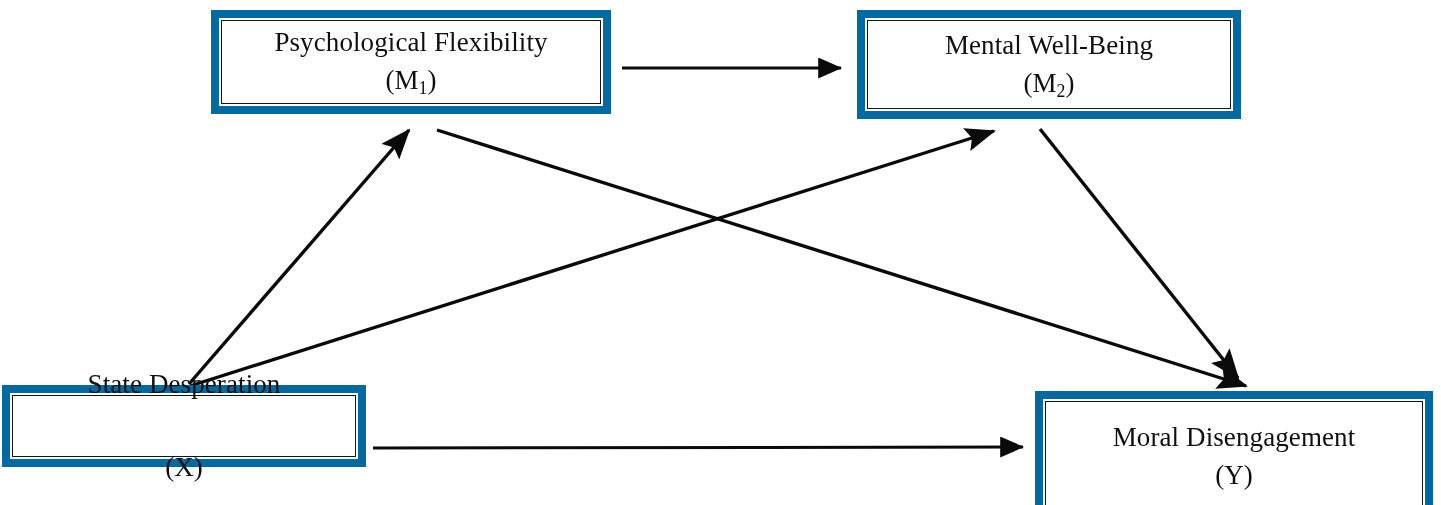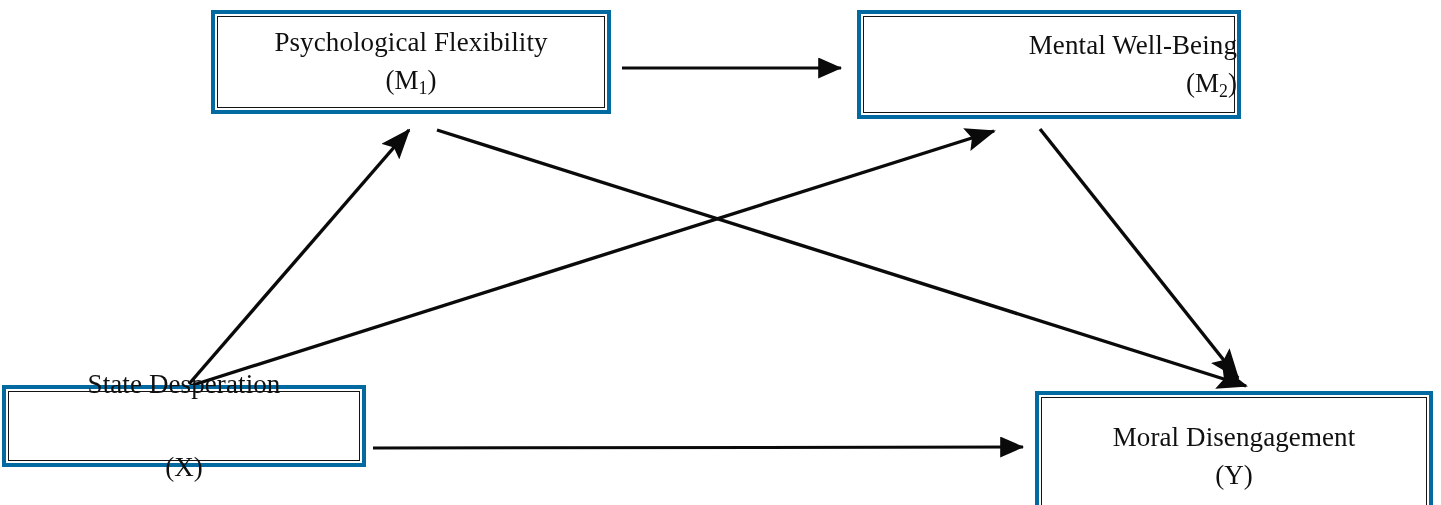--- a/index.html
+++ b/index.html
@@ -21,21 +21,21 @@
     position: absolute;
     left: 0;
     top: 0;
     width: 1441px;
     height: 505px;
   }
   .node-box {
     position: absolute;
     box-sizing: border-box;
     background: #ffffff;
-    border: 4px solid #0369a1;
+    border: 8px solid #0369a1;
     display: flex;
     flex-direction: column;
     align-items: center;
     justify-content: center;
     z-index: 3;
   }
   .node-box .inner-rule {
     position: absolute;
     left: 2px;
     top: 2px;
@@ -63,21 +63,21 @@
   }
   .node-code sub {
     font-size: 0.66em;
     vertical-align: baseline;
     position: relative;
     bottom: -0.28em;
   }
 
   
   #node-m1 { left: 211px;  top: 10px;  width: 400px; height: 104px; }
-  #node-m2 { left: 857px;  top: 10px;  width: 384px; height: 109px; align-items: flex-end; }
+  #node-m2 { left: 857px;  top: 10px;  width: 384px; height: 109px; }
   #node-x  { left: 2px;    top: 385px; width: 364px; height: 82px; gap: 45px; }
   #node-y  { left: 1035px; top: 391px; width: 398px; height: 132px; }
 </style>
 </head>
 <body>
 
 <div id="diagram-canvas">
 
   <svg id="arrow-layer" viewBox="0 0 1441 505" width="1441" height="505" aria-hidden="true">
     <defs>

